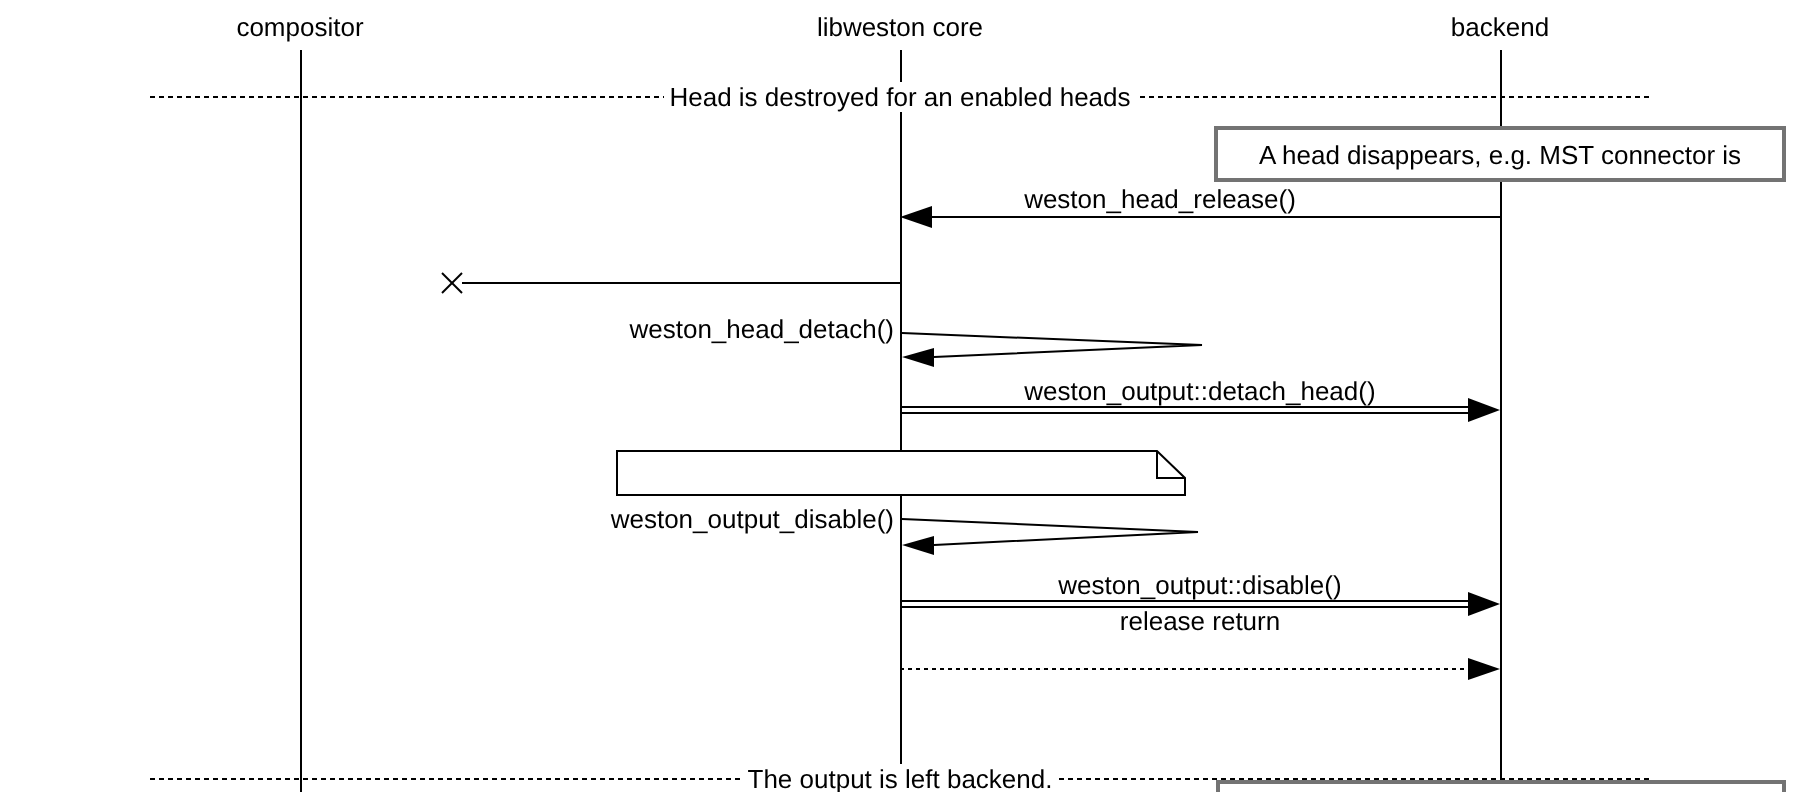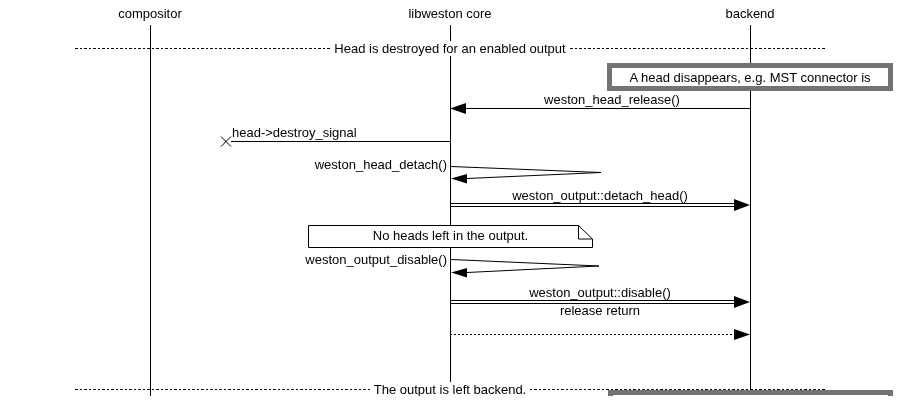--- a/index.html
+++ b/index.html
@@ -14,21 +14,21 @@
   }
   .layer{position:absolute;left:0;top:0;}
   .lbl{position:absolute;white-space:nowrap;line-height:14px;}
   .ctr{text-align:center;}
   .rgt{text-align:right;}
   .participant{position:absolute;top:6px;width:200px;text-align:center;line-height:15px;}
   .divider-row{position:absolute;left:0;width:900px;text-align:center;}
   .divider-row .divlabel{display:inline-block;background:#fff;padding:0 3px;line-height:15px;}
   .box{
     position:absolute;
-    border:5px solid #737373;
+    border:2px solid #737373;
     background:#fff;
     box-sizing:border-box;
     display:flex;
     align-items:center;justify-content:center;
     line-height:13px;
   }
 </style>
 </head>
 <body>
 
@@ -83,39 +83,37 @@
       <line x1="450" y1="334.5" x2="736" y2="334.5" stroke="#000" stroke-width="1" stroke-dasharray="2,2" shape-rendering="crispEdges"></line>
       <polygon points="750,334.5 734,329 734,340" fill="#000"></polygon>
     </g>
   </svg>
 
   <div class="participant" style="left:50px;">compositor</div>
   <div class="participant" style="left:650px;">backend</div>
   <div class="participant" style="left:350px;">libweston core</div>
 
   <div class="divider-row" style="top:41px;">
-    <span class="divlabel">Head is destroyed for an enabled output</span>
+    <span class="divlabel">Head is destroyed for an enabled heads</span>
   </div>
   <div class="divider-row" style="top:382px;">
     <span class="divlabel">The output is left backend.</span>
   </div>
 
   <div class="box" style="left:607px;top:63px;width:286px;height:28px;">
     <div>A head disappears, e.g. MST connector is</div>
   </div>
 
-  <div class="lbl ctr" style="left:462px;top:93px;width:300px;">weston_head_release()</div>
+  <div class="lbl ctr" style="left:430px;top:93px;width:300px;">weston_head_release()</div>
 
-  <div class="lbl" style="left:232px;top:126px;">head-&gt;destroy_signal</div>
 
   <div class="lbl ctr" style="left:450px;top:189px;width:300px;">weston_output::detach_head()</div>
 
   <div class="lbl rgt" style="left:247px;top:158px;width:200px;">weston_head_detach()</div>
 
-  <div class="lbl ctr" style="left:309px;top:229px;width:283px;">No heads left in the output.</div>
 
   <div class="lbl rgt" style="left:247px;top:253px;width:200px;">weston_output_disable()</div>
 
   <div class="lbl ctr" style="left:450px;top:286px;width:300px;">weston_output::disable()</div>
 
   <div class="lbl ctr" style="left:450px;top:304px;width:300px;">release return</div>
 
   <div class="box" style="left:608px;top:370px;width:285px;height:26px;margin-top:20px;">
     <div>free(head)</div>
   </div>

